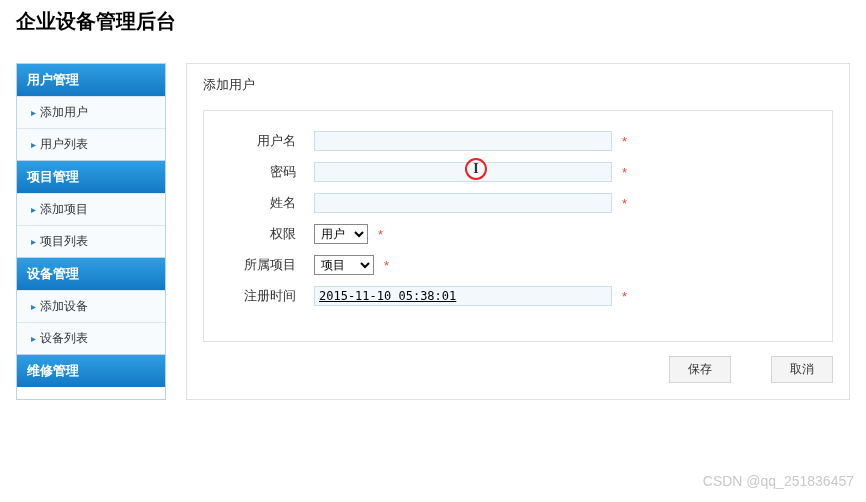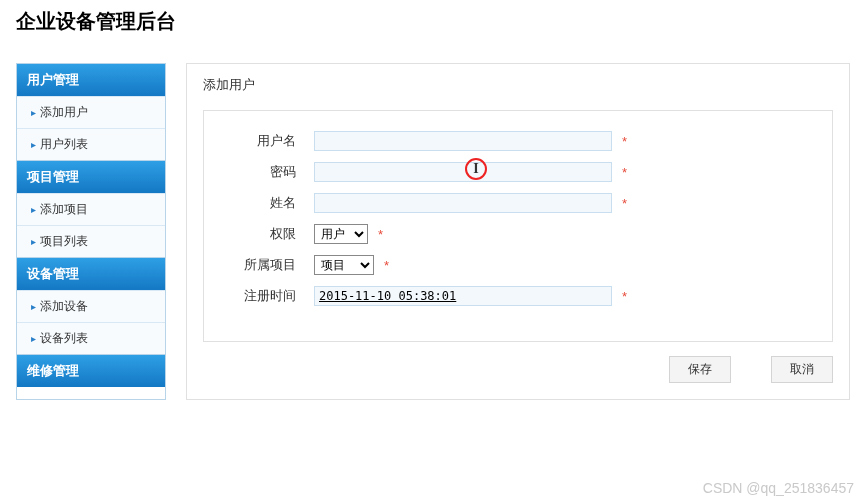--- a/index.html
+++ b/index.html
@@ -16,21 +16,21 @@
 .form-title { margin-bottom: 16px; color: #333; font-size: 13px; }
 .form-box { border: 1px solid #e0e0e0; padding: 20px 24px 24px; margin-bottom: 14px; }
 .form-row { display: flex; align-items: center; margin-bottom: 11px; }
 .form-label { width: 86px; text-align: right; padding-right: 18px; color: #333; font-size: 13px; }
 .text-input { width: 298px; height: 20px; border: 1px solid #c9dff0; background: #f2f8fc; padding: 0 4px; font-size: 12px; text-decoration: underline; }
 .select-input { height: 20px; border: 1px solid #888; background: #fff; font-size: 12px; padding: 0 2px; }
 .req { color: #e74c3c; margin-left: 10px; font-size: 13px; }
 .actions { display: flex; gap: 40px; padding-left: 8px; justify-content: flex-end; }
 .btn { background: #f4f4f4; border: 1px solid #d4d4d4; padding: 4px 18px; cursor: pointer; font-size: 12px; color: #333; }
 .cursor-marker { position: absolute; width: 22px; height: 22px; border: 2px solid #e22; border-radius: 50%; left: 465px; top: 158px; pointer-events: none; display: flex; align-items: center; justify-content: center; color: #333; font-weight: bold; font-family: serif; font-size: 14px; }
-.watermark { position: absolute; right: 12px; bottom: 6px; color: #c9c9c9; font-size: 14px; font-family: Arial, sans-serif; }
+.watermark { position: absolute; right: 12px; bottom: 13px; color: #c9c9c9; font-size: 14px; font-family: Arial, sans-serif; }
 </style>
 </head>
 <body>
 
 <div class="header">
   <h1>企业设备管理后台</h1>
 </div>
 
 <div class="container">
   <div class="sidebar">

